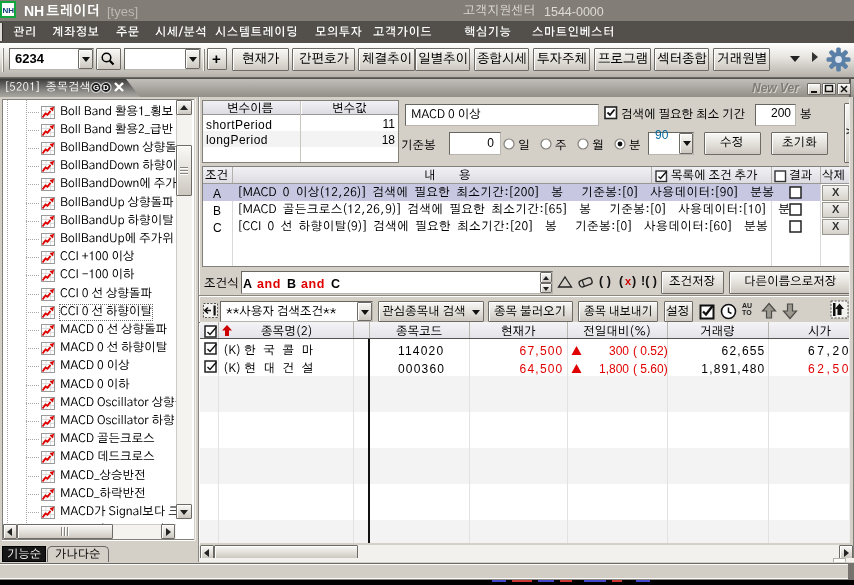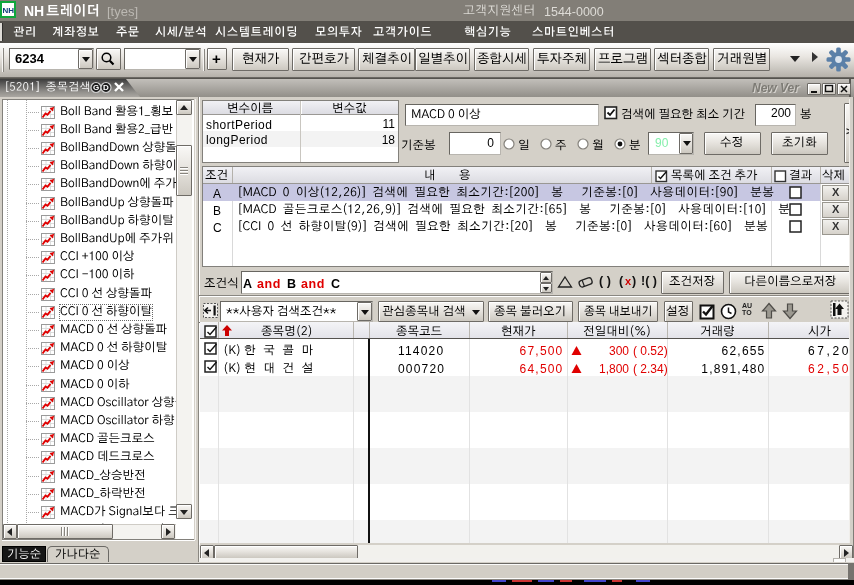--- a/index.html
+++ b/index.html
@@ -1188,21 +1188,21 @@
     <circle cx="6" cy="6" r="2.4" fill="#111"></circle>
   </svg>
 <div style="position:absolute;left:629px;top:138.5px;">
     <svg class="kt" style="overflow:visible" width="12" height="15">
       <g transform="translate(0 10.1) scale(1.0000 1.0000)" fill="#000">
         <use href="#g148r" x="0.0"></use>
       </g>
     </svg>
   </div>
 <div style="position:absolute;left:648px;top:132px;width:46px;height:23px;background:#fff;border:1px solid #686661;border-right-color:#b8b5af;border-bottom-color:#b8b5af;"></div>
-<div style="position:absolute;left:655px;top:136px;font:normal 12px 'Liberation Sans',sans-serif;color:#86efac;white-space:pre;">90</div>
+<div style="position:absolute;left:655px;top:128px;font:normal 12px 'Liberation Sans',sans-serif;color:#0369a1;white-space:pre;">90</div>
 <div style="position:absolute;left:679px;top:133px;width:14px;height:21px;background:linear-gradient(#f9f8f6,#e7e4df 45%,#ccc8c0);border:1px solid #6e6b66;box-shadow:inset 1px 1px 0 #fff;border-radius:1px;"></div>
 <div style="position:absolute;left:682.5px;top:141px;width:0;height:0;border-left:4px solid transparent;border-right:4px solid transparent;border-top:5px solid #111;"></div>
 <div style="position:absolute;left:704px;top:132px;width:57px;height:23px;background:linear-gradient(#f9f8f6,#e7e4df 45%,#ccc8c0);border:1px solid #6e6b66;box-shadow:inset 1px 1px 0 #fff;border-radius:1px;"></div>
 <div style="position:absolute;left:720.469px;top:136px;">
     <svg class="kt" style="overflow:visible" width="24" height="15">
       <g transform="translate(0 10.1) scale(1.0000 1.0000)" fill="#000">
         <use href="#g137r" x="0.0"></use>
         <use href="#g149r" x="11.5"></use>
       </g>
     </svg>
@@ -1753,27 +1753,27 @@
         <use href="#g159r" x="0.0"></use>
         <use href="#g184r" x="5.3"></use>
         <use href="#g162r" x="12.9"></use>
         <use href="#g45r" x="21.2"></use>
         <use href="#g180r" x="40.3"></use>
         <use href="#g153r" x="59.4"></use>
         <use href="#g177r" x="78.6"></use>
       </g>
     </svg>
   </div>
-<div style="position:absolute;left:398px;top:362px;font:normal 12px 'Liberation Sans',sans-serif;color:#000;white-space:pre;letter-spacing:1.2px;">000720</div>
+<div style="position:absolute;left:398px;top:362px;font:normal 12px 'Liberation Sans',sans-serif;color:#000;white-space:pre;letter-spacing:1.2px;">000360</div>
 <div style="position:absolute;right:290.5px;top:362px;font:normal 12px 'Liberation Sans',sans-serif;color:#e00000;white-space:pre;letter-spacing:1.2px;">64,500</div>
 <svg style="position:absolute;left:571px;top:363px" width="11" height="11">
     <path d="M5.5 1 L10.5 10 H0.5 Z" fill="#e00000"></path>
   </svg>
 <div style="position:absolute;right:225px;top:362px;font:normal 12px 'Liberation Sans',sans-serif;color:#e00000;white-space:pre;text-align:right;">1,800</div>
-<div style="position:absolute;left:633px;top:362px;font:normal 12px 'Liberation Sans',sans-serif;color:#e00000;white-space:pre;">( 2.34)</div>
+<div style="position:absolute;left:633px;top:362px;font:normal 12px 'Liberation Sans',sans-serif;color:#e00000;white-space:pre;">( 5.60)</div>
 <div style="position:absolute;right:88.5px;top:362px;font:normal 12px 'Liberation Sans',sans-serif;color:#000;white-space:pre;letter-spacing:1.2px;">1,891,480</div>
 <div style="position:absolute;left:808px;top:362px;font:normal 12px 'Liberation Sans',sans-serif;color:#e00000;white-space:pre;letter-spacing:2.6px;">62,500</div>
 <div style="position:absolute;left:199px;top:545px;width:655px;height:14px;background:#f2f1ed;"></div>
 <div style="position:absolute;left:200px;top:545px;width:14px;height:14px;background:linear-gradient(#f9f8f6,#e7e4df 45%,#ccc8c0);border:1px solid #6e6b66;box-shadow:inset 1px 1px 0 #fff;border-radius:1px;"></div>
 <div style="position:absolute;left:204px;top:549px;width:0;height:0;border-top:4px solid transparent;border-bottom:4px solid transparent;border-right:5px solid #222;"></div>
 <div style="position:absolute;left:214px;top:545px;width:144px;height:14px;background:linear-gradient(#f9f8f6,#e7e4df 45%,#ccc8c0);border:1px solid #6e6b66;box-shadow:inset 1px 1px 0 #fff;border-radius:1px;"></div>
 <div style="position:absolute;left:839px;top:545px;width:14px;height:14px;background:linear-gradient(#f9f8f6,#e7e4df 45%,#ccc8c0);border:1px solid #6e6b66;box-shadow:inset 1px 1px 0 #fff;border-radius:1px;"></div>
 <div style="position:absolute;left:844px;top:549px;width:0;height:0;border-top:4px solid transparent;border-bottom:4px solid transparent;border-left:5px solid #222;"></div>
 <div style="position:absolute;left:849px;top:99px;width:5px;height:444px;background:#d4d0c8;"></div>
 <div style="position:absolute;left:849px;top:99px;width:1px;height:444px;background:#f0eeea;"></div>

